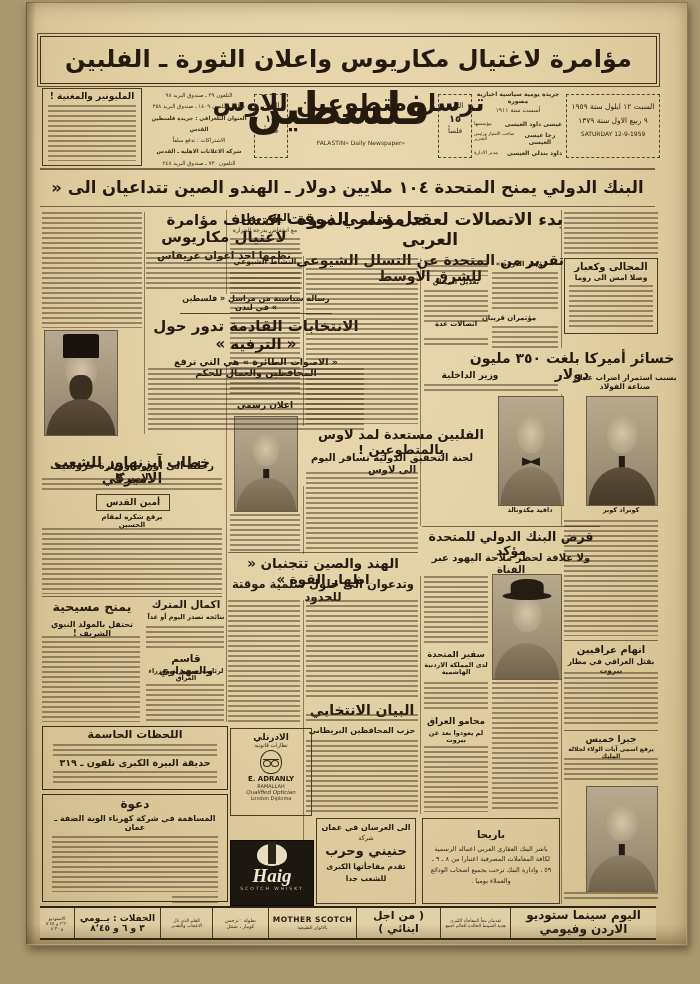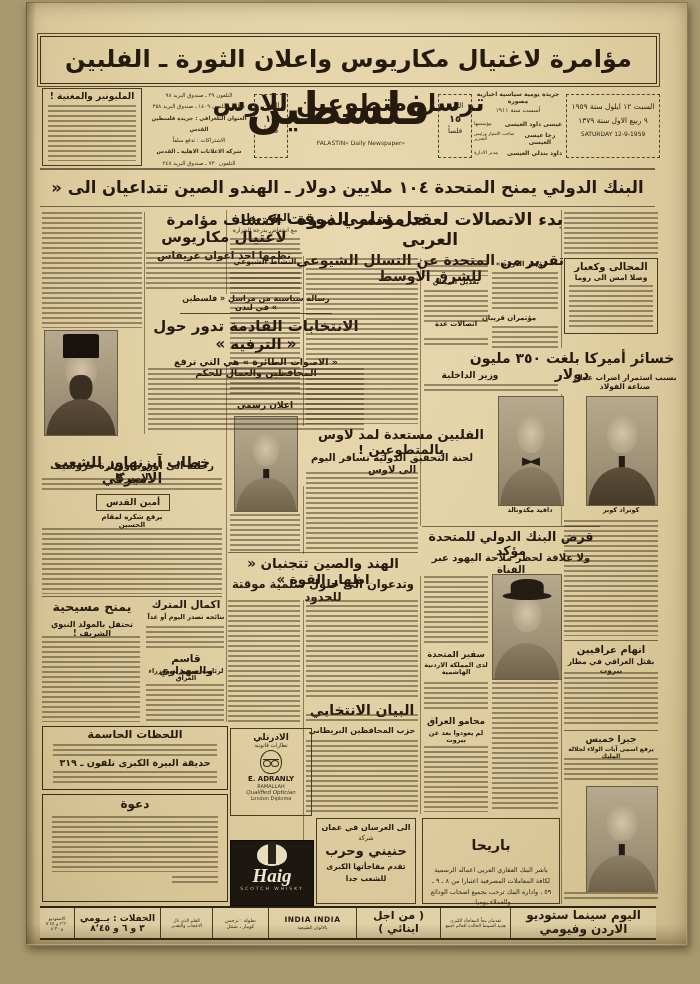--- a/index.html
+++ b/index.html
@@ -259,20 +259,21 @@
 
 <div class="b box2" style="left:42px;top:726px;width:186px;height:64px;box-sizing:border-box;padding:2px 4px;text-align:center">
   <div class="hl" style="font-size:11px">اللحظات الحاسمة</div>
   <div class="greek" style="height:12px;margin:2px 6px"></div>
   <div class="hl" style="font-size:9.5px">حديقة البيرة الكبرى تلفون ـ ٣١٩</div>
   <div class="greek" style="height:12px;margin:2px 6px"></div>
 </div>
 
 <div class="b box2" style="left:42px;top:794px;width:186px;height:108px;box-sizing:border-box;padding:3px 5px;text-align:center">
   <div class="hl" style="font-size:12px">دعوة</div>
+  <div class="hl" style="font-size:8px;margin-top:2px">المساهمة في شركة كهرباء الوية الضفة ـ عمان</div>
   <div class="greek" style="height:56px;margin:4px 4px 0"></div>
   <div class="greek" style="height:8px;width:46px;margin:4px 4px 0"></div>
 </div>
 
 <div class="b box" style="left:230px;top:728px;width:82px;height:88px;box-sizing:border-box;padding:3px;text-align:center">
   <div class="hl" style="font-size:9px">الادرنلي</div>
   <div class="tiny" style="font-size:5.5px">نظارات قانونية</div>
   <div style="width:20px;height:22px;border:1px solid #3a2c18;border-radius:50% 50% 45% 45%;margin:2px auto 1px;position:relative">
     <div style="position:absolute;top:8px;left:2px;right:2px;height:5px;border-top:1px solid #3a2c18;display:flex;justify-content:space-between">
       <span style="width:6px;height:5px;border:1px solid #3a2c18;border-radius:50%"></span>
@@ -295,37 +296,37 @@
 
 <div class="b box" style="left:316px;top:818px;width:100px;height:86px;box-sizing:border-box;padding:4px;text-align:center">
   <div class="hl" style="font-size:8px">الى العرسان في عمان</div>
   <div class="tiny" style="font-size:6.5px;margin-top:2px">شركة</div>
   <div class="hl" style="font-size:13px;margin-top:2px">حنيني وحرب</div>
   <div class="hl" style="font-size:7.5px;margin-top:4px">تقدم مفاجأتها الكبرى</div>
   <div class="hl" style="font-size:7.5px;margin-top:3px">للشعب جدا</div>
 </div>
 
 <div class="b box" style="left:422px;top:818px;width:138px;height:86px;box-sizing:border-box;padding:3px 5px;text-align:center">
-  <div class="hl" style="font-size:14px;margin-top:15px">باريحا</div>
-  <div style="font-size:6.5px;line-height:1.65;margin-top:12px;text-align:center;color:#32271a">باشر البنك العقاري العربي اعماله الرسمية لكافة المعاملات المصرفية اعتبارا من ٨ ـ ٩ ـ ٥٩ ، وادارة البنك ترحب بجميع اصحاب الودائع والعملاء يوميا .</div>
+  <div class="hl" style="font-size:10px;margin-top:7px">باريحا</div>
+  <div style="font-size:6.5px;line-height:1.65;margin-top:3px;text-align:center;color:#32271a">باشر البنك العقاري العربي اعماله الرسمية لكافة المعاملات المصرفية اعتبارا من ٨ ـ ٩ ـ ٥٩ ، وادارة البنك ترحب بجميع اصحاب الودائع والعملاء يوميا .</div>
 </div>
 
 <div class="b strip" style="left:40px;top:906px;width:616px;height:30px">
   <div class="seg" style="width:146px">
     <div class="hl" style="font-size:12px">اليوم سينما ستوديو الاردن وفيومي</div>
   </div>
   <div class="seg" style="width:70px">
     <div class="tiny" style="font-size:4.5px">تقدمان معاً المفاجأة الكبرى</div>
     <div class="tiny" style="font-size:4.5px">هدية السينما الخالدة للعالم اجمع</div>
   </div>
   <div class="seg" style="width:84px">
     <div class="hl" style="font-size:11px">( من اجل ابنائي )</div>
   </div>
   <div class="seg" style="width:88px">
-    <div class="hl" style="font-size:7.5px;letter-spacing:.5px">INDIA INDIA</div>
+    <div class="hl" style="font-size:7.5px;letter-spacing:.5px">MOTHER SCOTCH</div>
     <div class="tiny" style="font-size:4.5px">بالالوان الطبيعية</div>
   </div>
   <div class="seg" style="width:56px">
     <div class="tiny" style="font-size:5px">بطولة : نرجس</div>
     <div class="tiny" style="font-size:5px">كومار ، شنئل</div>
   </div>
   <div class="seg" style="width:52px">
     <div class="tiny" style="font-size:4.5px">الفلم الذي نال</div>
     <div class="tiny" style="font-size:4.5px">الاعجاب والتقدير</div>
   </div>

